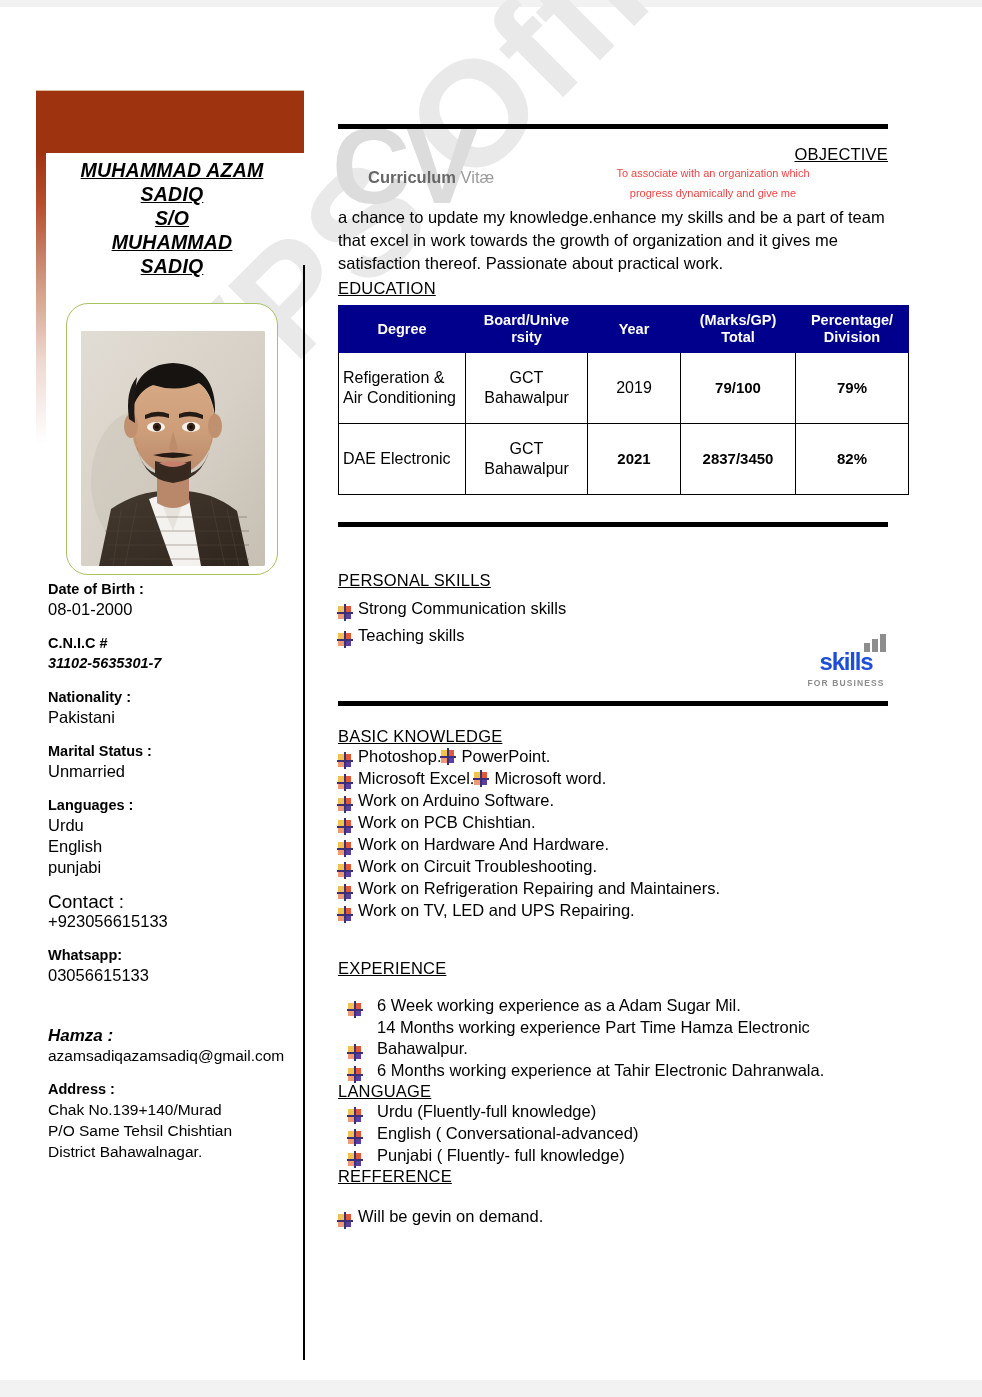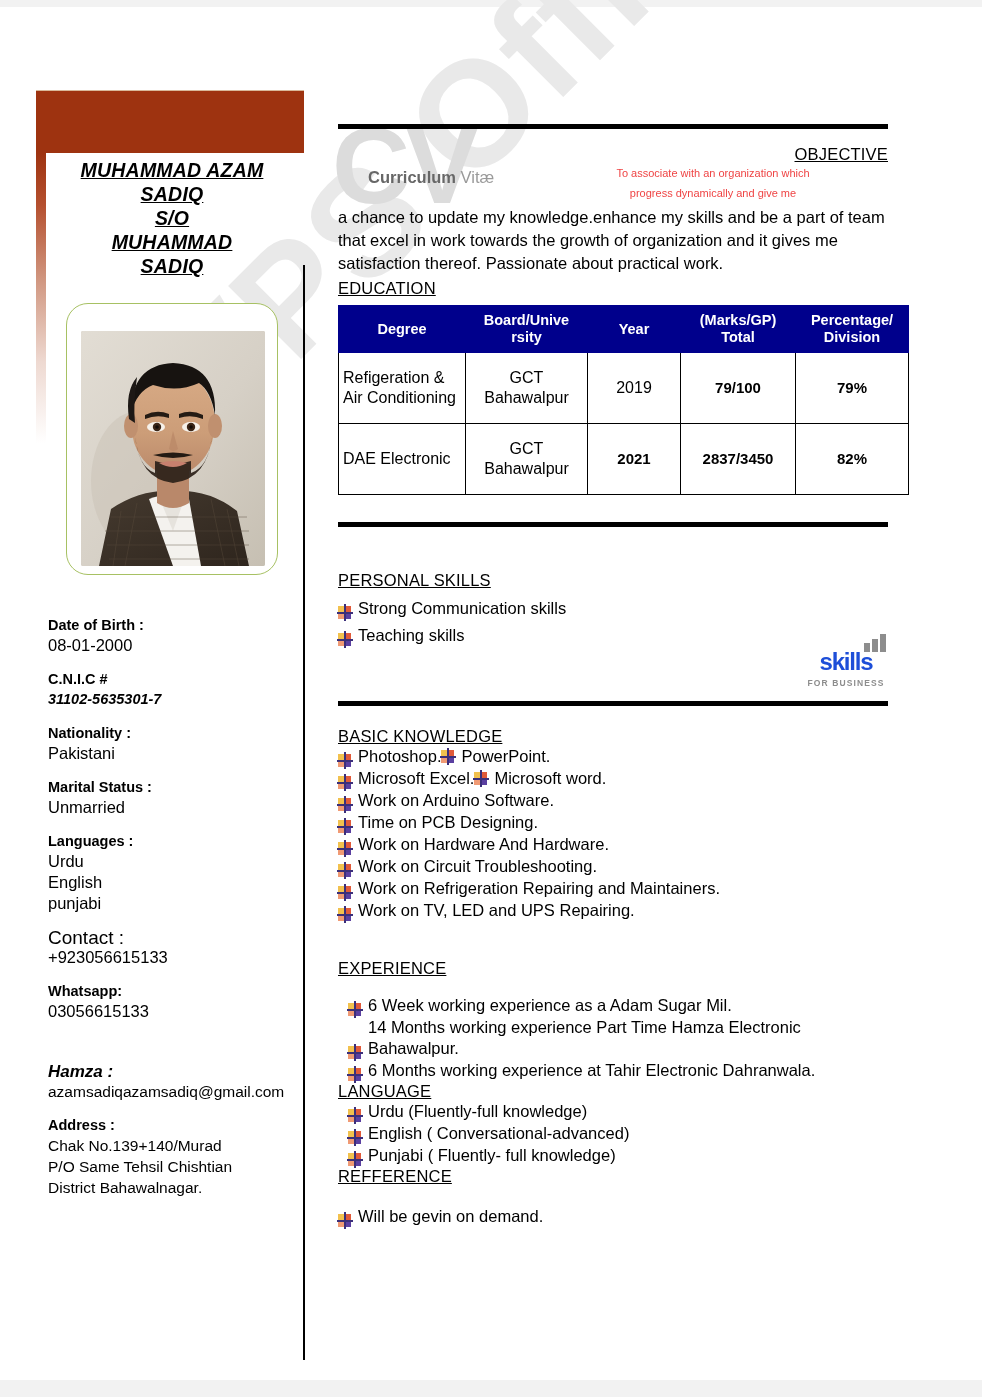--- a/index.html
+++ b/index.html
@@ -109,21 +109,21 @@
     left: 14px; top: 27px;
     width: 184px; height: 235px;
     border-radius: 2px;
     overflow: hidden;
     background: #cfc9bf;
   }
   .photo svg { display:block; }
 
   .leftinfo {
     position: absolute;
-    left: 48px; top: 616px;
+    left: 48px; top: 580px;
     width: 244px;
     z-index: 3;
   }
   .fld { margin-bottom: 14px; }
   .fld .lbl {
     font-size: 14.5px;
     font-weight: bold;
     color: #000;
     line-height: 19px;
   }
@@ -255,21 +255,21 @@
   ul.blist { list-style: none; margin: 0; padding: 0; }
   ul.blist li {
     display: flex;
     align-items: flex-end;
     font-size: 16.5px;
     line-height: 21px;
     color: #000;
     margin: 0 0 1px 0;
   }
   ul.blist li .txt { flex: 1 1 auto; }
-  ul.blist.indent li { padding-left: 10px; }
+  ul.blist.indent li { padding-left: 10px; gap: 9px; }
   ul.blist.sp li { margin-bottom: 6px; }
 
   .skillslogo {
     position: absolute;
     right: 0px;
     top: 648px;
     width: 84px;
     text-align: center;
     z-index: 3;
   }
@@ -565,21 +565,21 @@
       </li>
       <li>
         <span class="bullet">
             <i class="q1"></i>
             <i class="q2"></i>
             <i class="q3"></i>
             <i class="q4"></i>
             <i class="vb"></i>
             <i class="hb"></i>
           </span>
-        <span class="txt">Time on PCB Designing.</span>
+        <span class="txt">Work on PCB Chishtian.</span>
       </li>
       <li>
         <span class="bullet">
             <i class="q1"></i>
             <i class="q2"></i>
             <i class="q3"></i>
             <i class="q4"></i>
             <i class="vb"></i>
             <i class="hb"></i>
           </span>

